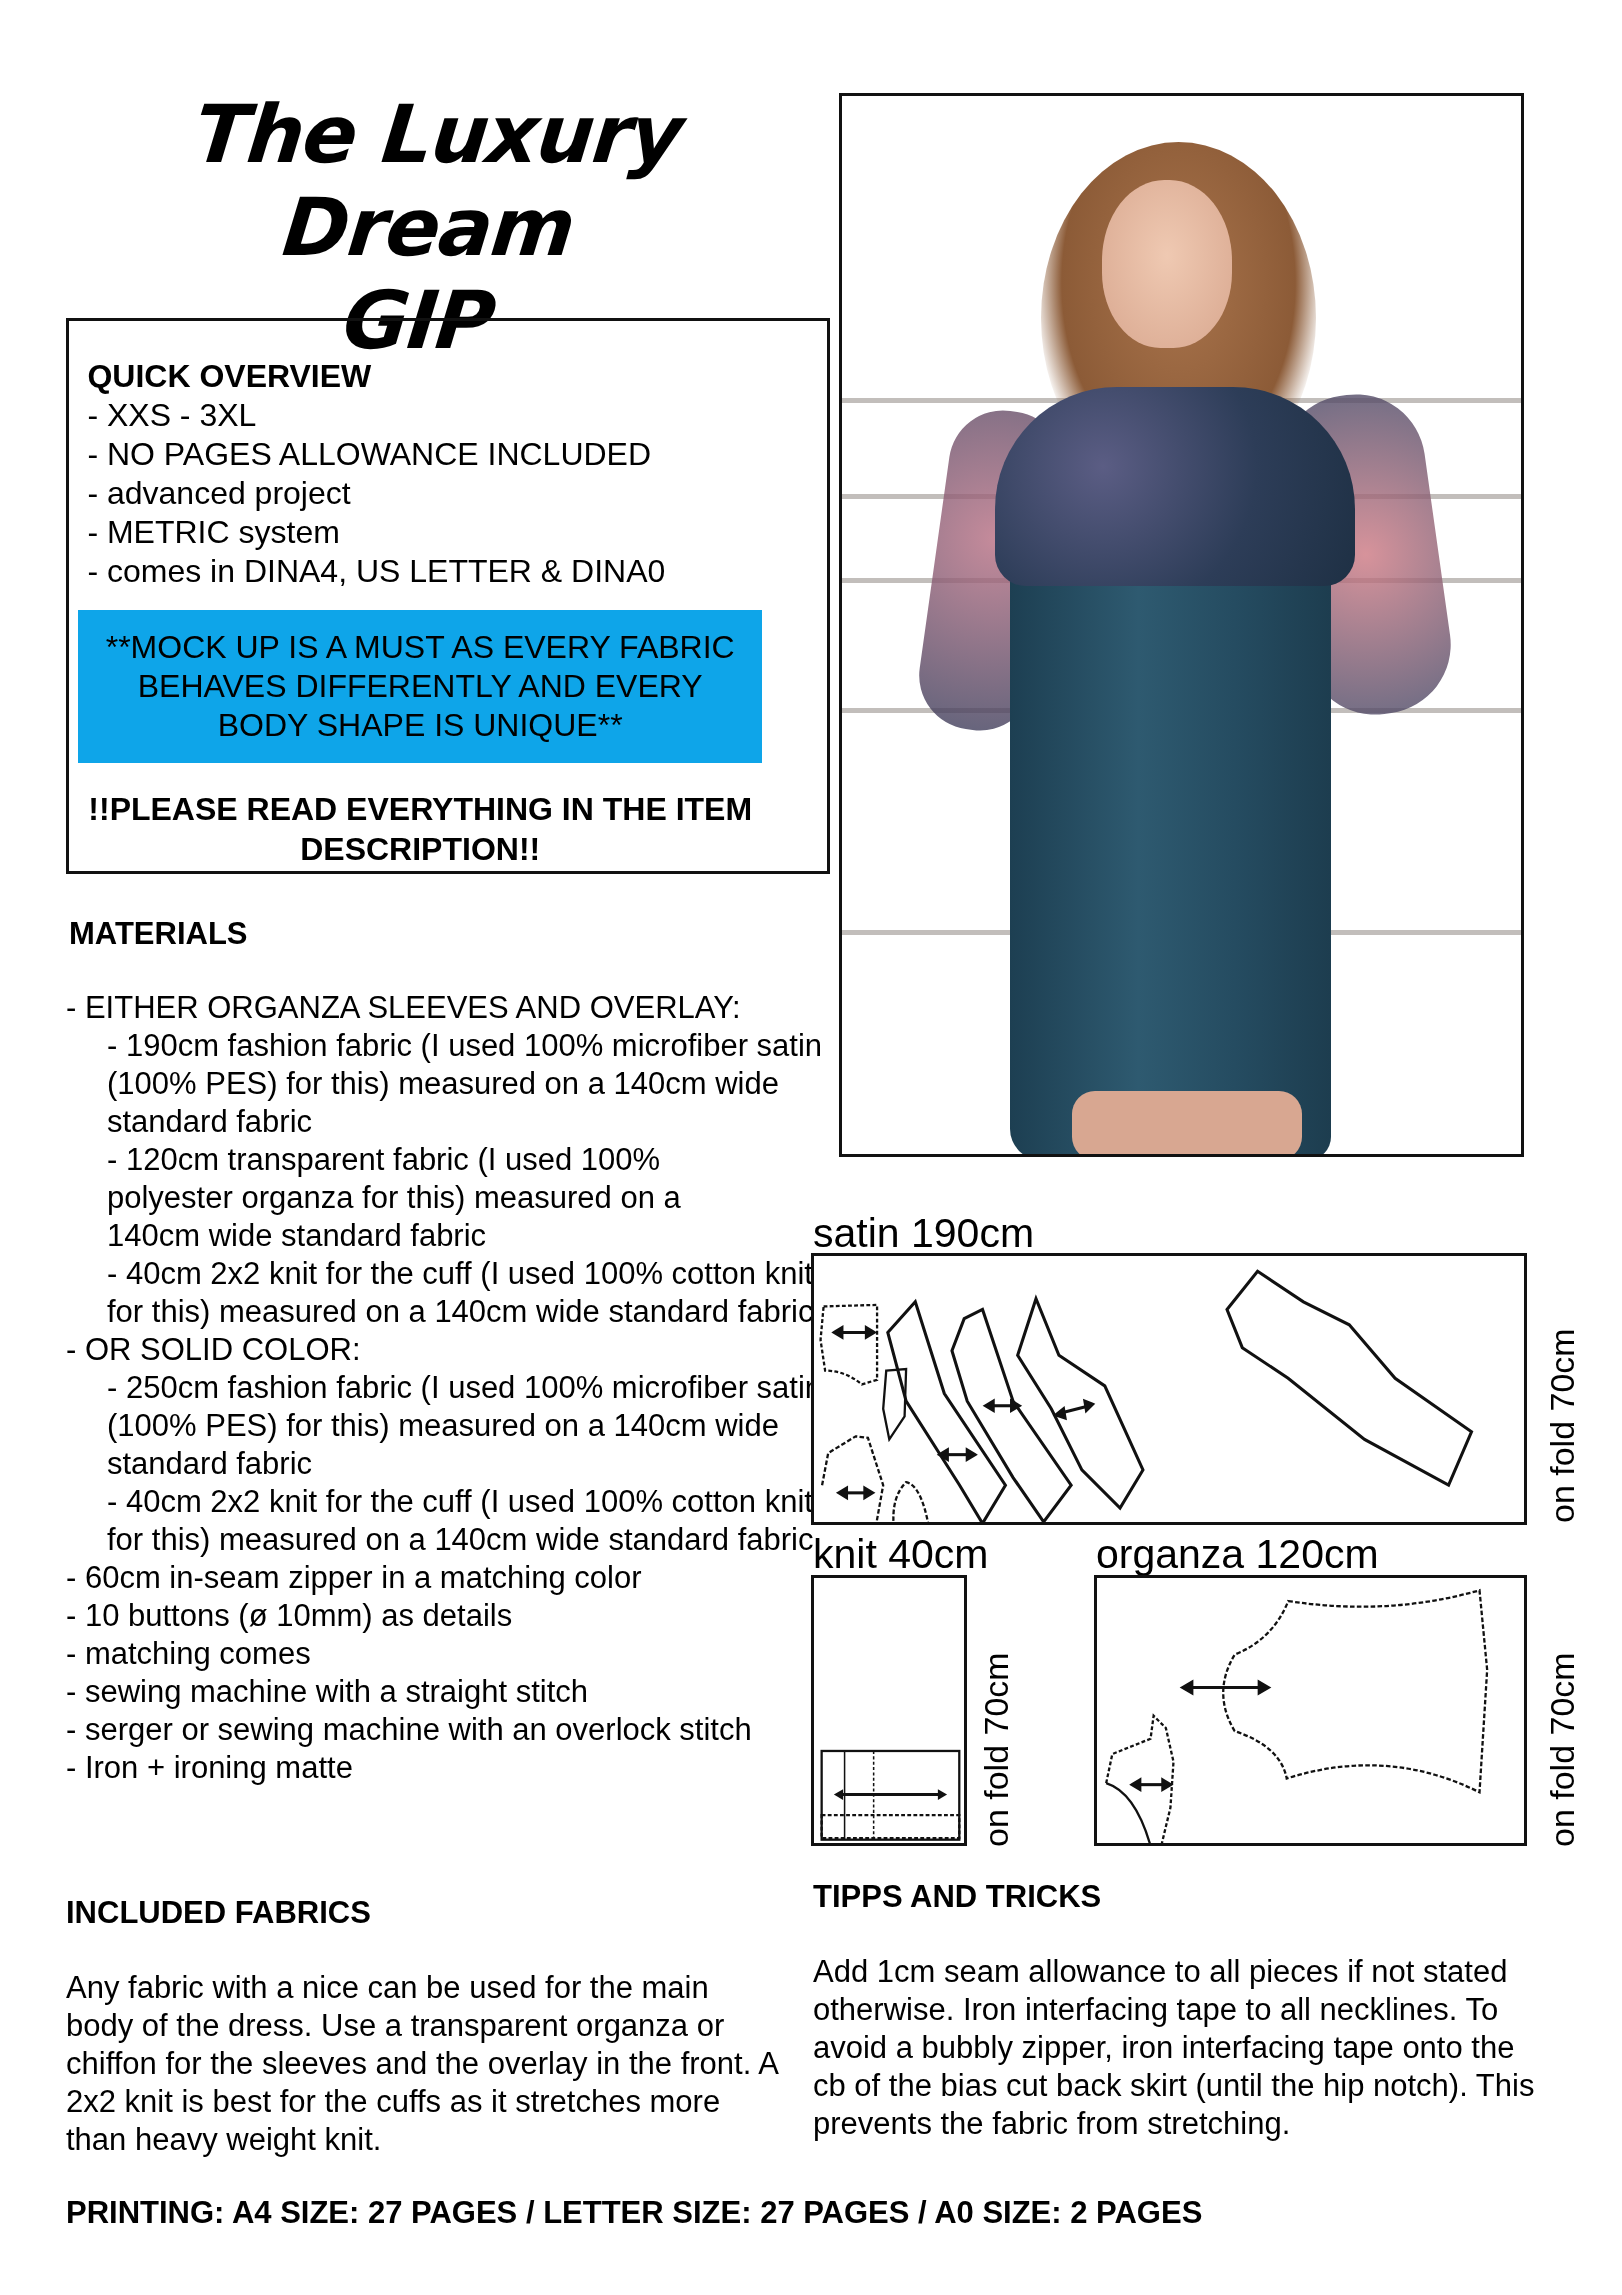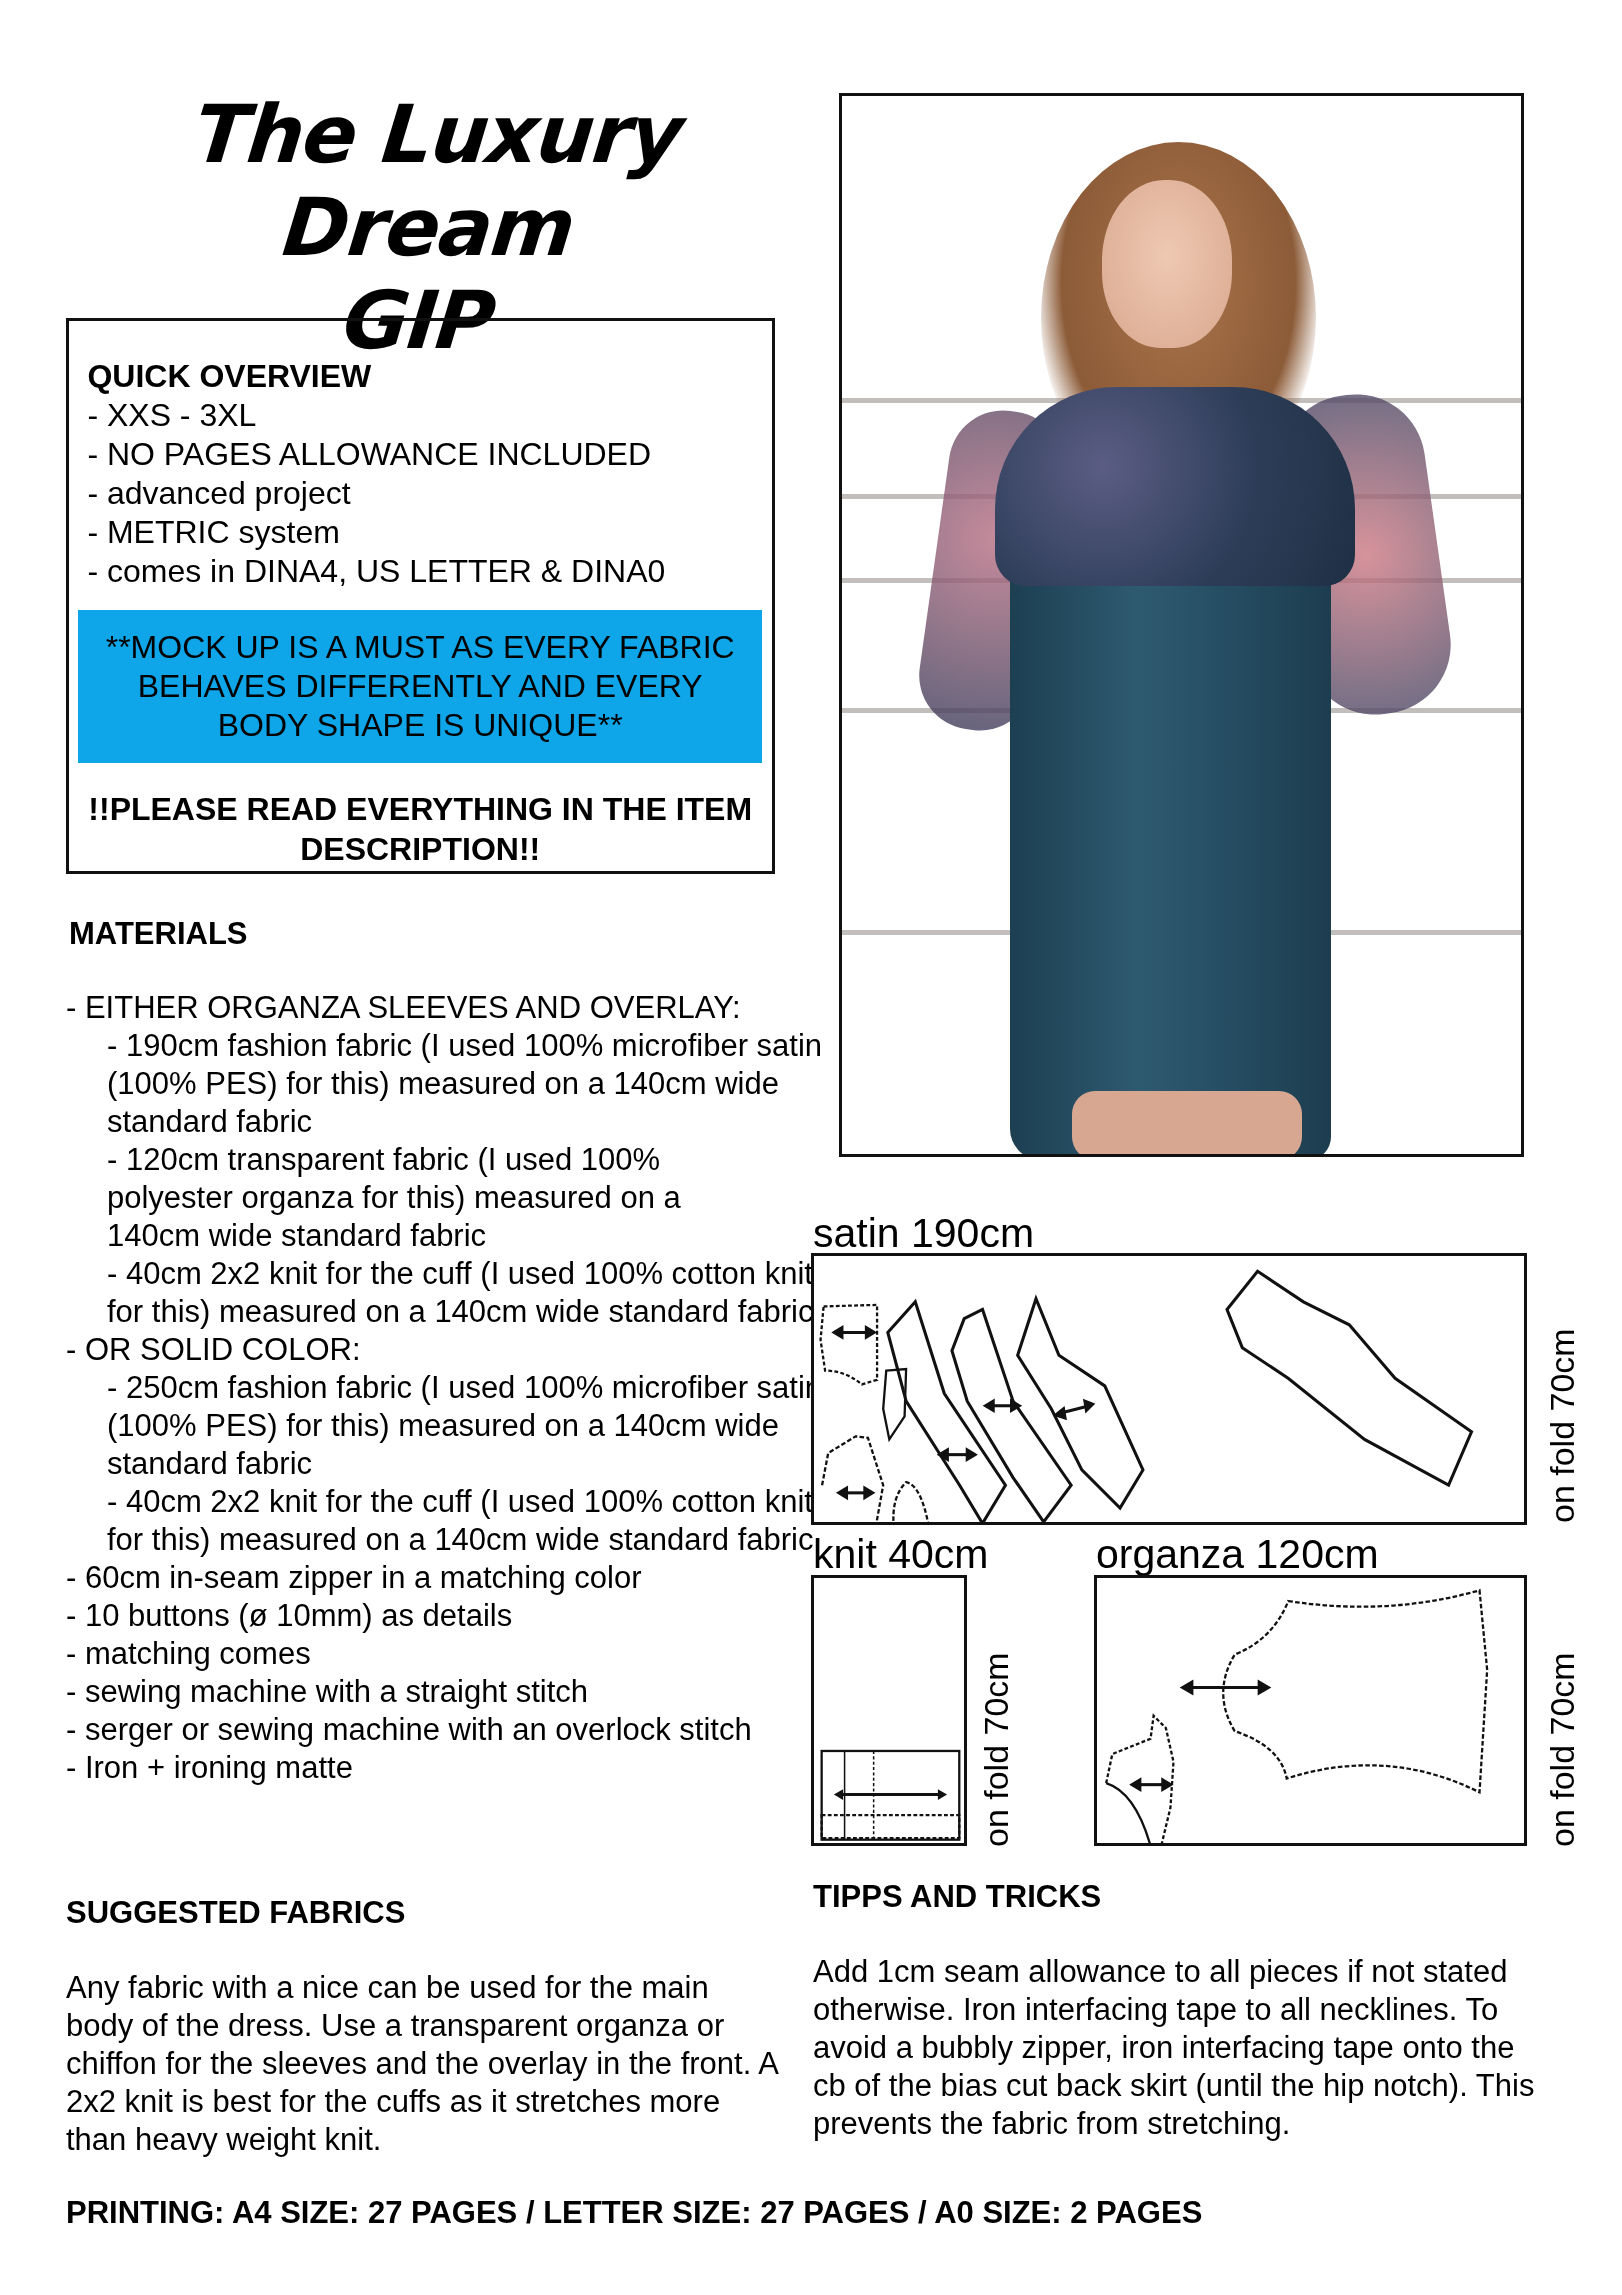--- a/index.html
+++ b/index.html
@@ -8,21 +8,21 @@
   .abs { position: absolute; }
 
   
   .title { left: 46px; top: 88px; width: 765px; text-align: center;
            font-family: "DejaVu Sans", sans-serif; font-weight: 900; font-style: italic;
            font-size: 80px; line-height: 93px; letter-spacing: -1.5px;
            transform: skewX(-6deg); }
   .title span { display: block; }
 
   
-  .overview { left: 66px; top: 318px; width: 709px; height: 556px;
+  .overview { left: 66px; top: 318px; width: 764px; height: 556px;
               border: 3.1px solid #111; box-sizing: border-box; }
   .ov-head { position: absolute; left: 18.4px; top: 35px; font-size: 32px; font-weight: 700; line-height: 40px; }
   .ov-list { position: absolute; left: 18.4px; top: 75px; margin: 0; padding: 0; list-style: none;
              font-size: 32px; line-height: 39px; }
   .ov-note { position: absolute; left: 9.2px; top: 289px; width: 684px; height: 153px;
              background: #0ea5e9; font-size: 32px; line-height: 39px; text-align: center;
              display: flex; align-items: center; justify-content: center; }
   .ov-warn { position: absolute; left: 7.7px; top: 468px; width: 687px; text-align: center;
              font-size: 32px; font-weight: 700; line-height: 40px; }
 
@@ -100,21 +100,21 @@
   <li class="sub" style="width:719px;">- 250cm fashion fabric (I used 100% microfiber satin (100% PES) for this) measured on a 140cm wide standard fabric</li>
   <li class="sub" style="width:719px;">- 40cm 2x2 knit for the cuff (I used 100% cotton knit for this) measured on a 140cm wide standard fabric</li>
   <li class="">- 60cm in-seam zipper in a matching color</li>
   <li class="">- 10 buttons (ø 10mm) as details</li>
   <li class="">- matching comes</li>
   <li class="">- sewing machine with a straight stitch</li>
   <li class="">- serger or sewing machine with an overlock stitch</li>
   <li class="">- Iron + ironing matte</li>
 </ul>
 
-<div class="abs h-sec" style="left:66px; top:1894px;">SUGGESTED FABRICS</div>
+<div class="abs h-sec" style="left:66px; top:1894px;">INCLUDED FABRICS</div>
 <div class="abs body-txt" style="left:66px; top:1969px; width:712px;">Any fabric with a nice can be used for the main body of the dress. Use a transparent organza or chiffon for the sleeves and the overlay in the front. A 2x2 knit is best for the cuffs as it stretches more than heavy weight knit.</div>
 
 <div class="abs photo">
   <div class="bands" style="top:302px;"></div>
   <div class="bands" style="top:398px;"></div>
   <div class="bands" style="top:482px;"></div>
   <div class="bands" style="top:612px;"></div>
   <div class="bands" style="top:834px;"></div>
   <div class="hair"></div>
   <div class="sleeve-l"></div>

